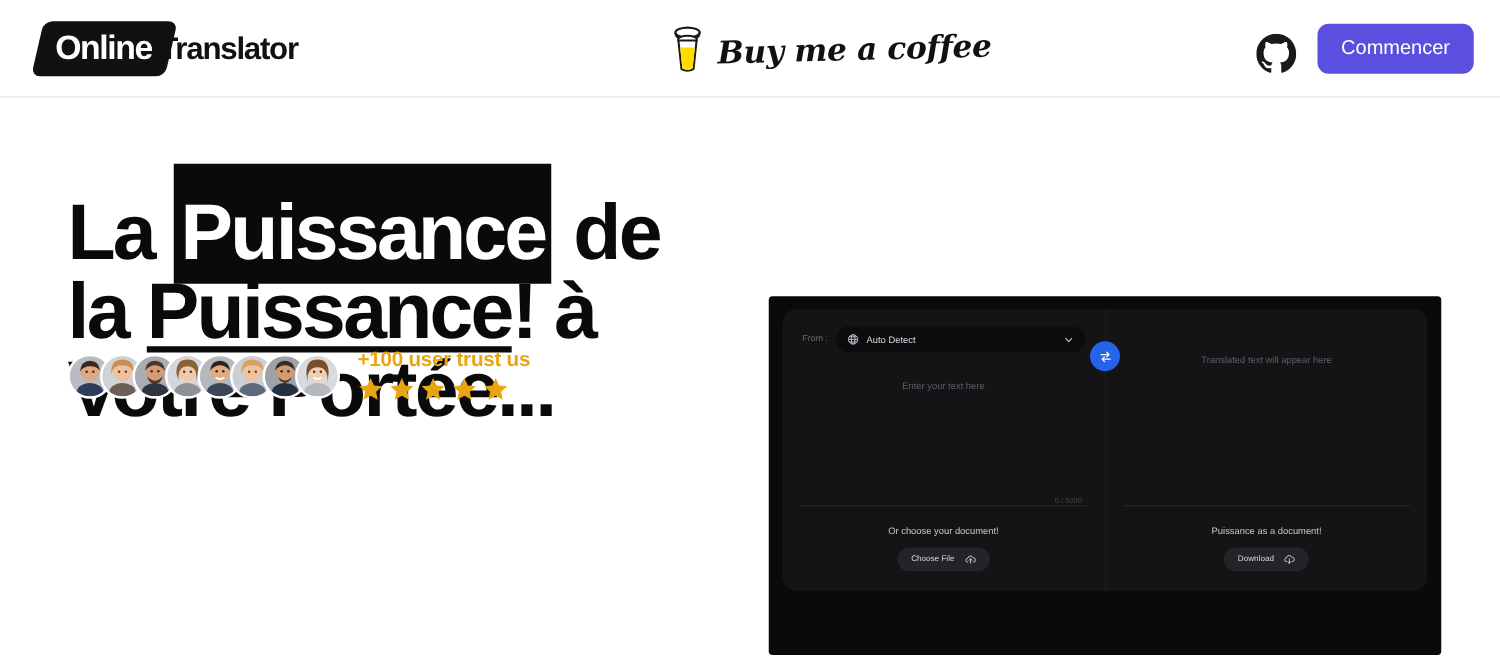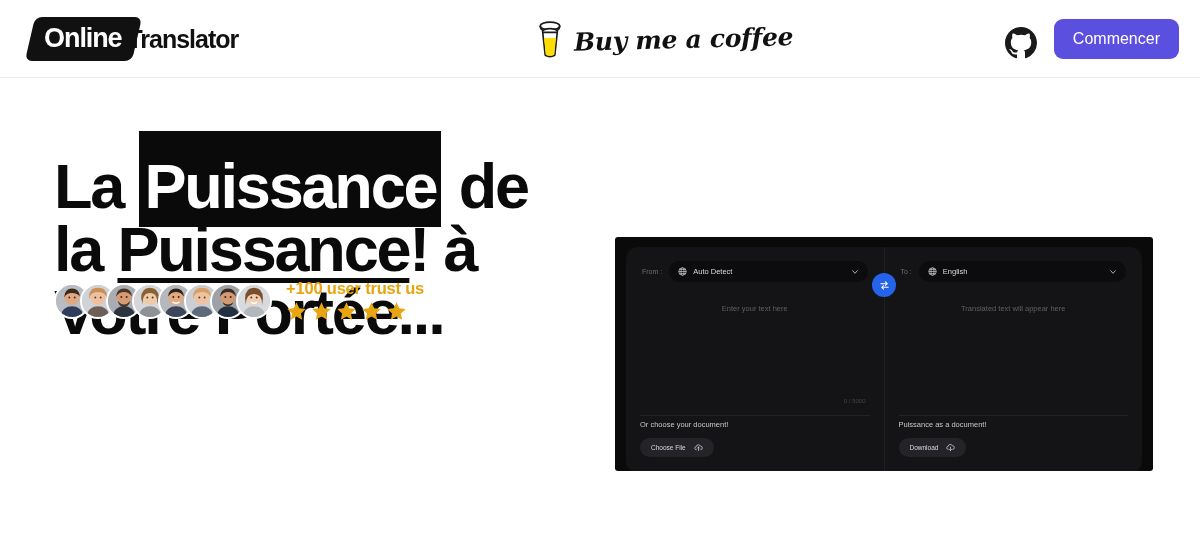--- a/index.html
+++ b/index.html
@@ -149,21 +149,21 @@
     letter-spacing: -0.2px;
     line-height: 1;
   }
   .stars { display: flex; gap: 4px; }
   .star { width: 21px; height: 21px; display: block; }
 
   
   .preview {
     position: absolute;
     left: 615px; top: 159px;
-    width: 538px; height: 234px;
+    width: 538px; height: 287px;
     background: #0a0a0b;
     border-radius: 3px;
     overflow: hidden;
   }
   .preview-inner {
     position: absolute;
     left: 11px; top: 10px;
     width: 516px; height: 226px;
     background: #141416;
     border-radius: 12px;
@@ -205,22 +205,22 @@
   .char-count {
     position: absolute;
     right: 18px; bottom: 69px;
     color: #44444b;
     font-size: 6px;
   }
   .pane-foot {
     position: absolute;
     left: 14px; right: 14px; bottom: 16px;
     border-top: 1px solid #242428;
-    padding-top: 4px;
-    text-align: left;
+    padding-top: 15px;
+    text-align: center;
   }
   .foot-label {
     color: #c6c6cd;
     font-size: 7.5px;
     display: block;
   }
   .pill {
     margin: 9px auto 0 auto;
     display: inline-flex; align-items: center; gap: 8px;
     background: #242428;
@@ -425,34 +425,20 @@
         </div>
       </div>
 
       <button class="swap-btn">
         <svg viewBox="0 0 24 24">
             <path d="M4 8h14m0 0l-4-4m4 4l-4 4M20 16H6m0 0l4-4m-4 4l4 4" fill="none" stroke="#ffffff" stroke-width="2.2" stroke-linecap="round" stroke-linejoin="round"></path>
           </svg>
       </button>
 
       <div class="pane right">
-        <div class="lang-row">
-          <span class="lang-label">To :</span>
-          <div class="lang-select">
-            <svg class="globe" viewBox="0 0 24 24">
-                <circle cx="12" cy="12" r="10" fill="none" stroke="#c4c4cc" stroke-width="2"></circle>
-                <ellipse cx="12" cy="12" rx="4.2" ry="10" fill="none" stroke="#c4c4cc" stroke-width="2"></ellipse>
-                <path d="M2 12h20M3.5 6.5h17M3.5 17.5h17" stroke="#c4c4cc" stroke-width="2"></path>
-              </svg>
-            <span class="lang-name">English</span>
-            <svg class="chev" viewBox="0 0 24 24">
-                <path d="M5 8l7 8 7-8" fill="none" stroke="#c4c4cc" stroke-width="2.6" stroke-linecap="round" stroke-linejoin="round"></path>
-              </svg>
-          </div>
-        </div>
         <div class="txt-placeholder">Translated text will appear here</div>
         <div class="pane-foot">
           <span class="foot-label">Puissance as a document!</span>
           <div class="pill">
             <span class="pill-label">Download</span>
             <svg class="pill-icon" viewBox="0 0 24 24">
                 <path d="M6 17a4 4 0 01-.2-8 6 6 0 0111.6-1.2A3.8 3.8 0 0118 17" fill="none" stroke="#d8d8de" stroke-width="1.9" stroke-linecap="round"></path>
                 <path d="M12 11v9m0 0l-3-3m3 3l3-3" fill="none" stroke="#d8d8de" stroke-width="1.9" stroke-linecap="round" stroke-linejoin="round"></path>
               </svg>
           </div>

